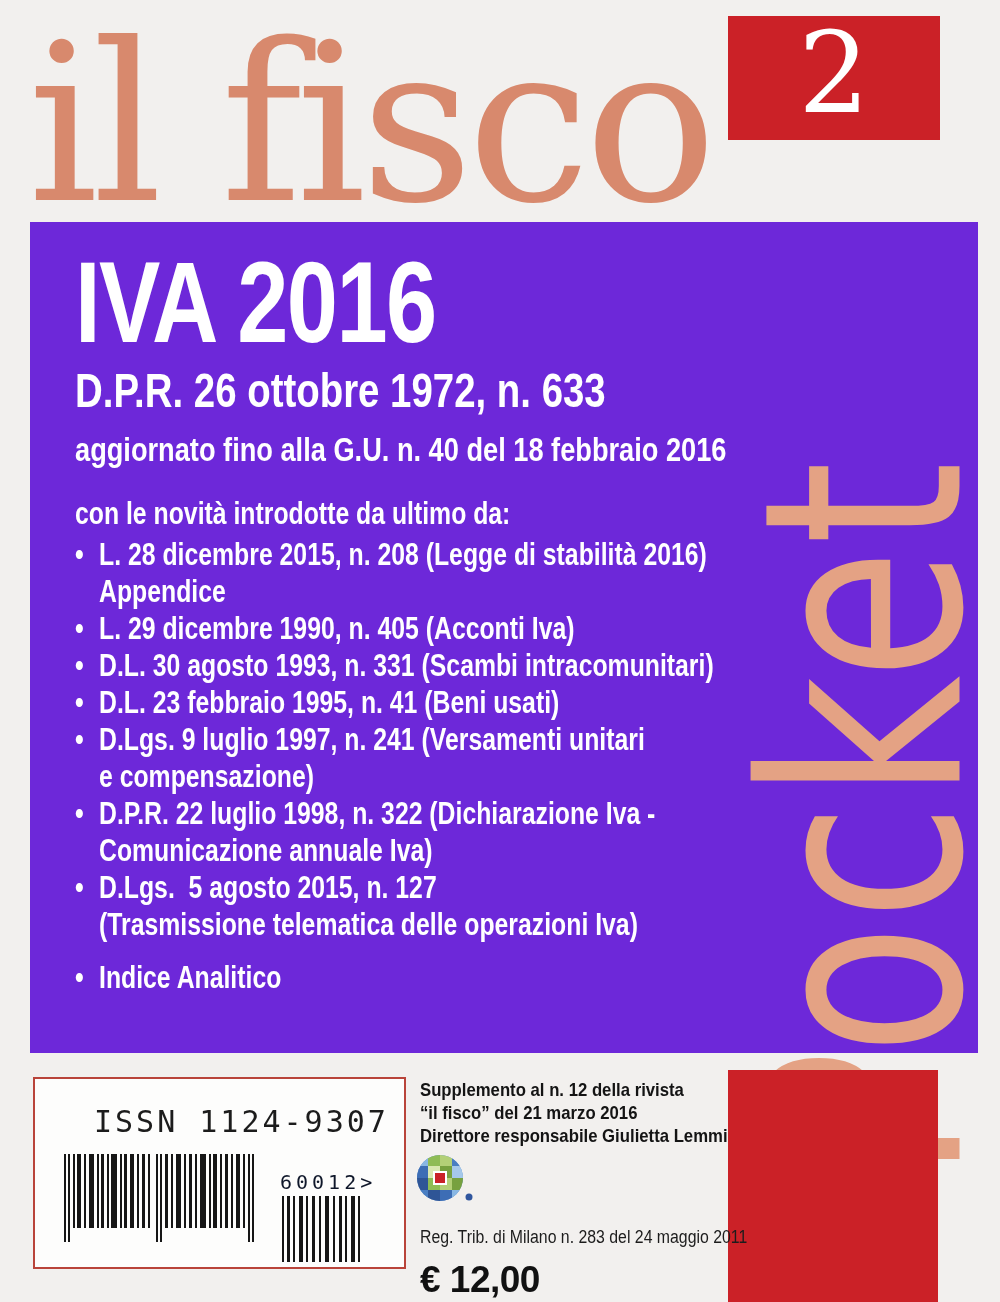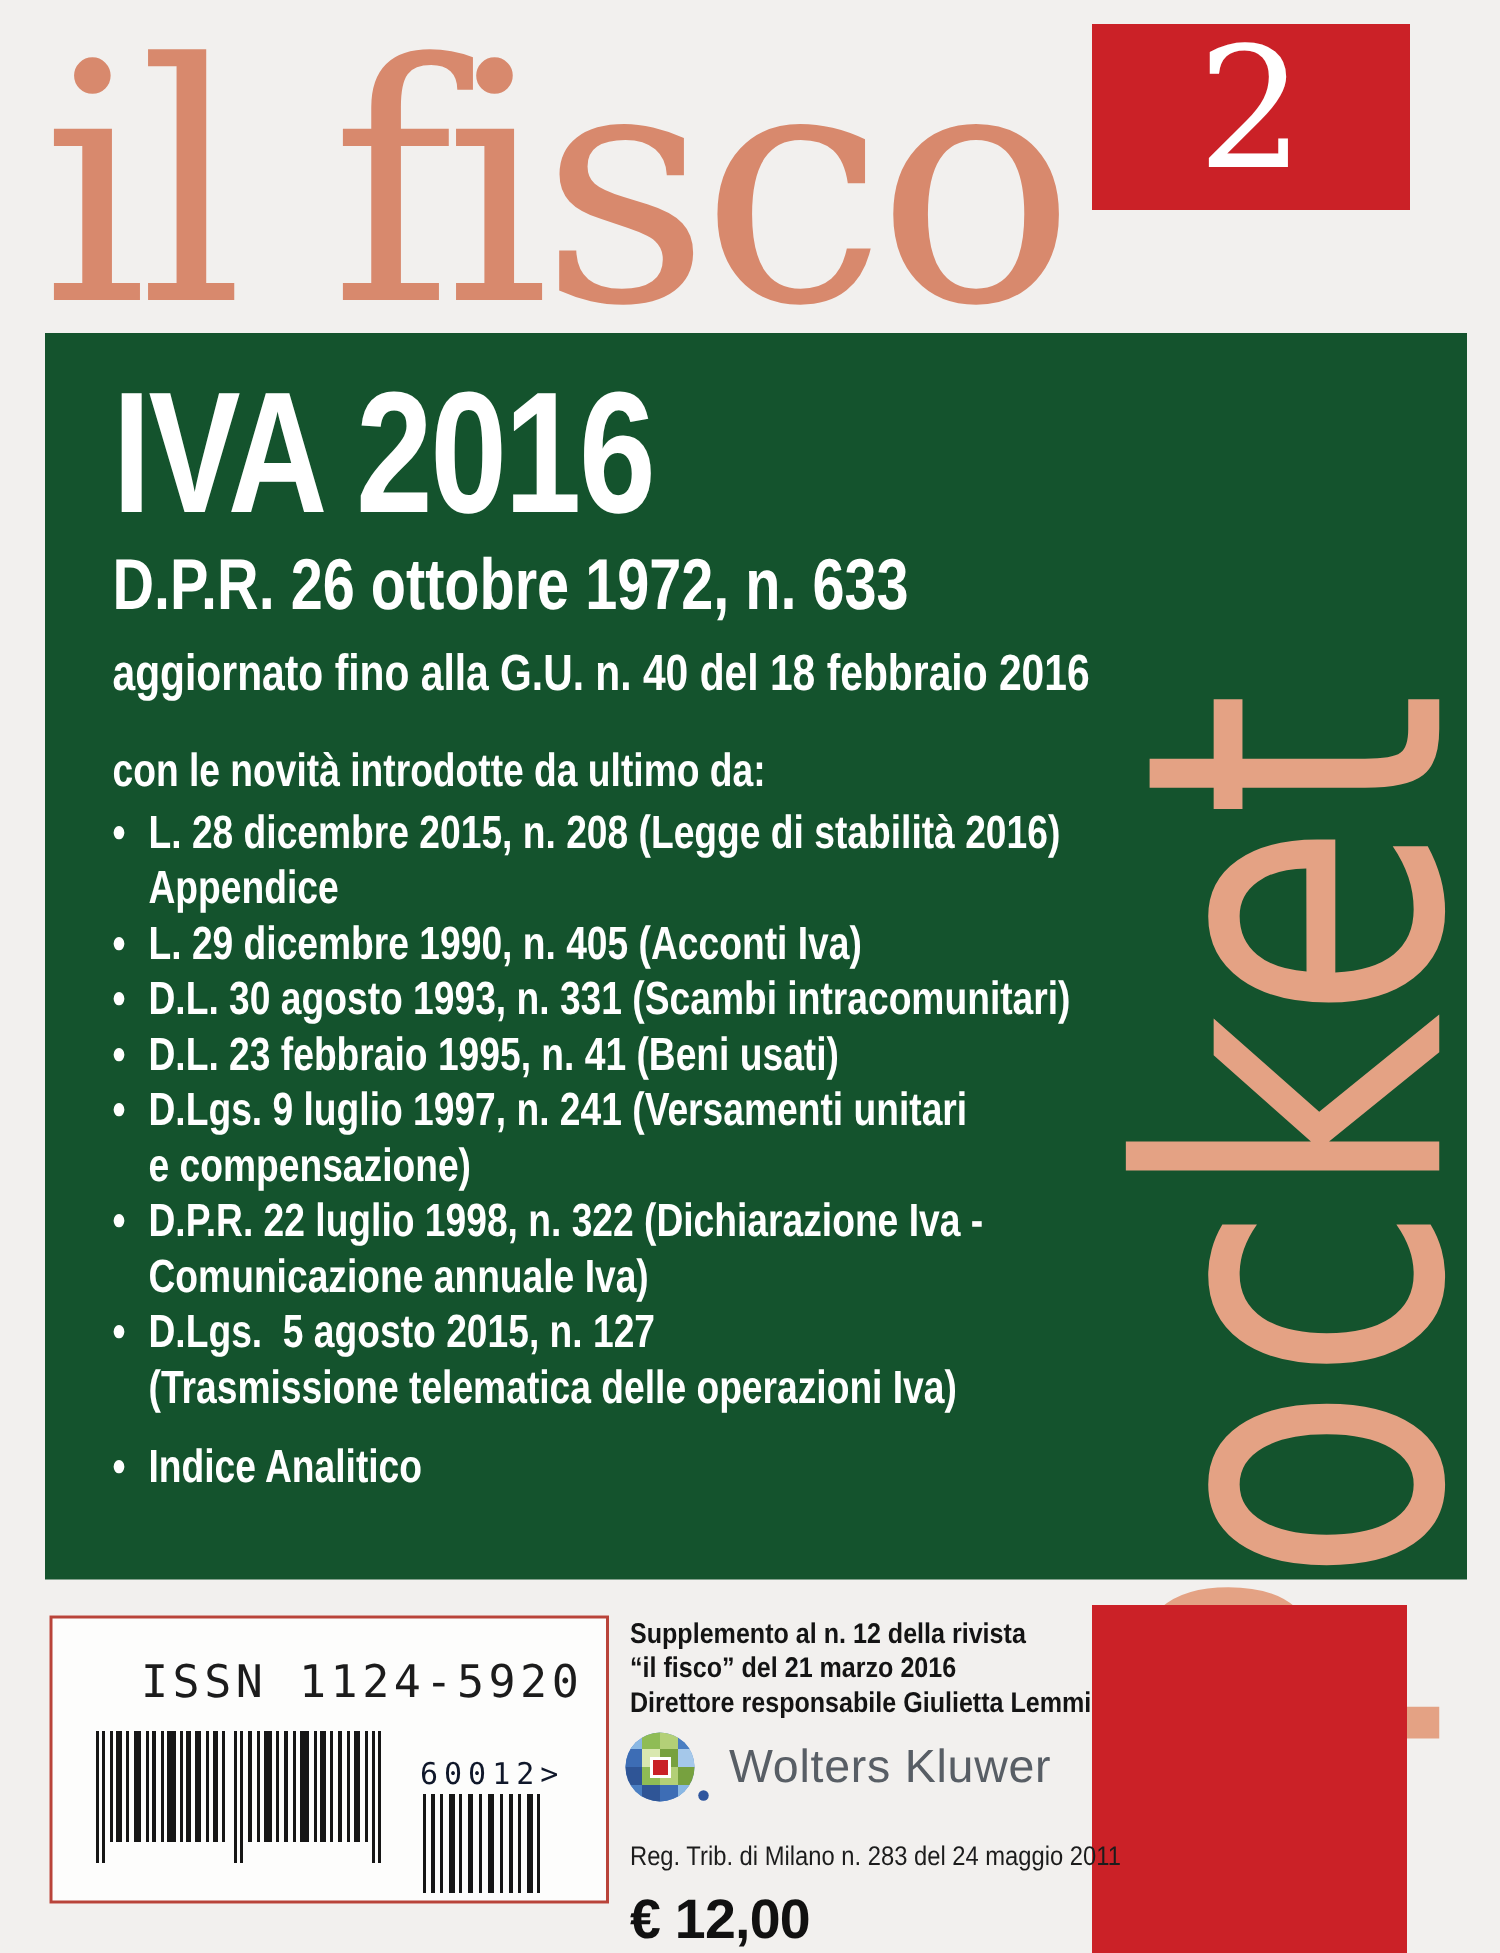--- a/index.html
+++ b/index.html
@@ -19,21 +19,21 @@
     background:#cb2127; display:flex; align-items:center; justify-content:center;
   }
   .issue-badge span {
     font-family:"DejaVu Serif", serif; font-size:112px; line-height:1;
     color:#ffffff; padding-bottom:10px;
   }
 
   
   .cover-panel {
     position:absolute; left:30px; top:222px; width:948px; height:831px;
-    background:#14532d;
+    background:#6d28d9;
   }
   .cover-text {
     position:absolute; left:45px; top:0; width:830px;
     transform:scaleX(0.8); transform-origin:0 0;
     color:#ffffff; font-weight:bold;
   }
   .cover-title   { margin-top:26px; font-size:115px; line-height:109px; letter-spacing:-2px; }
   .cover-subtitle{ margin-top:8px;  font-size:48px;  line-height:52px; }
   .cover-note    { margin-top:12px; font-size:34px;  line-height:40px; }
   .cover-intro   { margin-top:26px; font-size:31px;  line-height:37px; }
@@ -168,21 +168,21 @@
         </div>
       </div>
     </div>
 
     <div class="spine-word">Pocket</div>
   </div>
 
   <div class="spine-bottom-block"></div>
 
   <div class="barcode-panel"></div>
-  <div class="issn-label">ISSN 1124-5920</div>
+  <div class="issn-label">ISSN 1124-9307</div>
 
   <div class="ean-barcode">
     <svg width="190" height="88" viewBox="0 0 190 88" shape-rendering="crispEdges">
       <g fill="#161616">
         <rect x="0" width="2" height="88"></rect>
           <rect x="4" width="2" height="88"></rect>
         <rect x="9" width="2" height="74"></rect>
           <rect x="13" width="4" height="74"></rect>
           <rect x="20" width="2" height="74"></rect>
         <rect x="25" width="5" height="74"></rect>
@@ -266,19 +266,18 @@
         <rect x="36" y="24" width="12" height="12" fill="#77a13f"></rect>
         <rect x="0" y="36" width="12" height="12" fill="#4a7ec2"></rect>
         <rect x="12" y="36" width="12" height="12" fill="#2f5596"></rect>
         <rect x="24" y="36" width="12" height="12" fill="#3d6db5"></rect>
         <rect x="36" y="36" width="12" height="12" fill="#89b7e3"></rect>
         <rect x="17" y="17" width="14" height="14" fill="#ffffff"></rect>
         <rect x="19" y="19" width="10" height="10" fill="#c92127"></rect>
       </g>
       <circle cx="53" cy="43" r="3.5" fill="#30569e"></circle>
     </svg>
-    <span class="wk-wordmark">Wolters Kluwer</span>
   </div>
 
   <div class="registration-note">Reg. Trib. di Milano n. 283 del 24 maggio 2011</div>
   <div class="price">€ 12,00</div>
 
 </div>
 
 </body></html>

